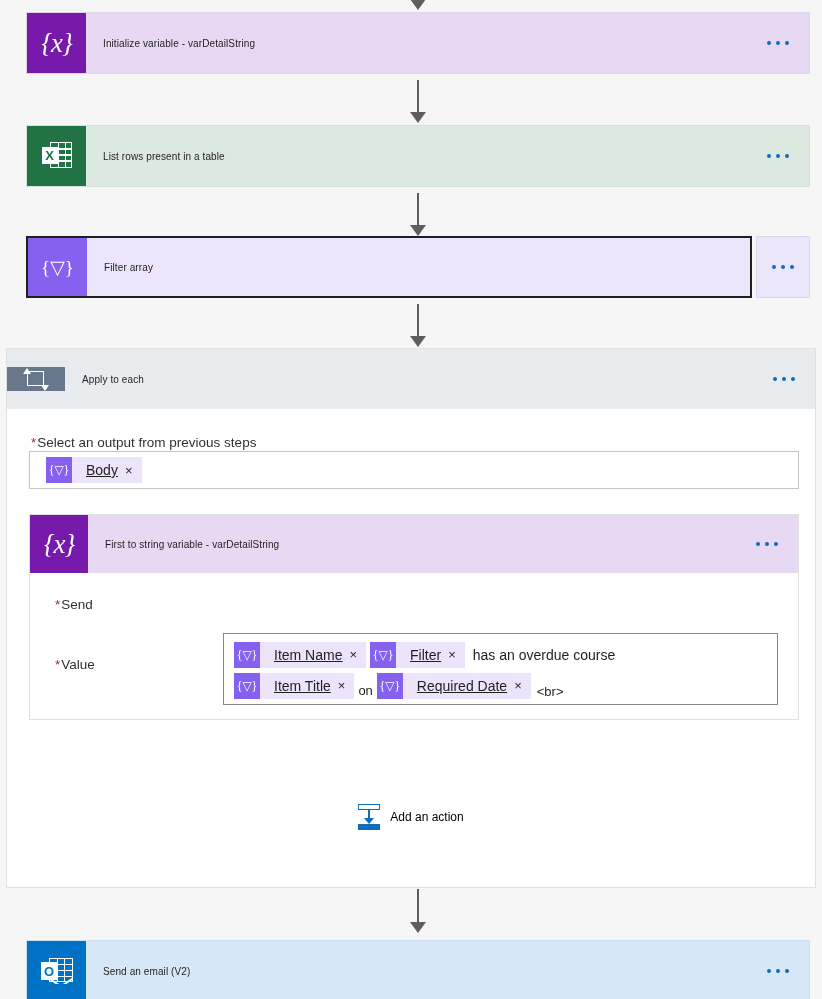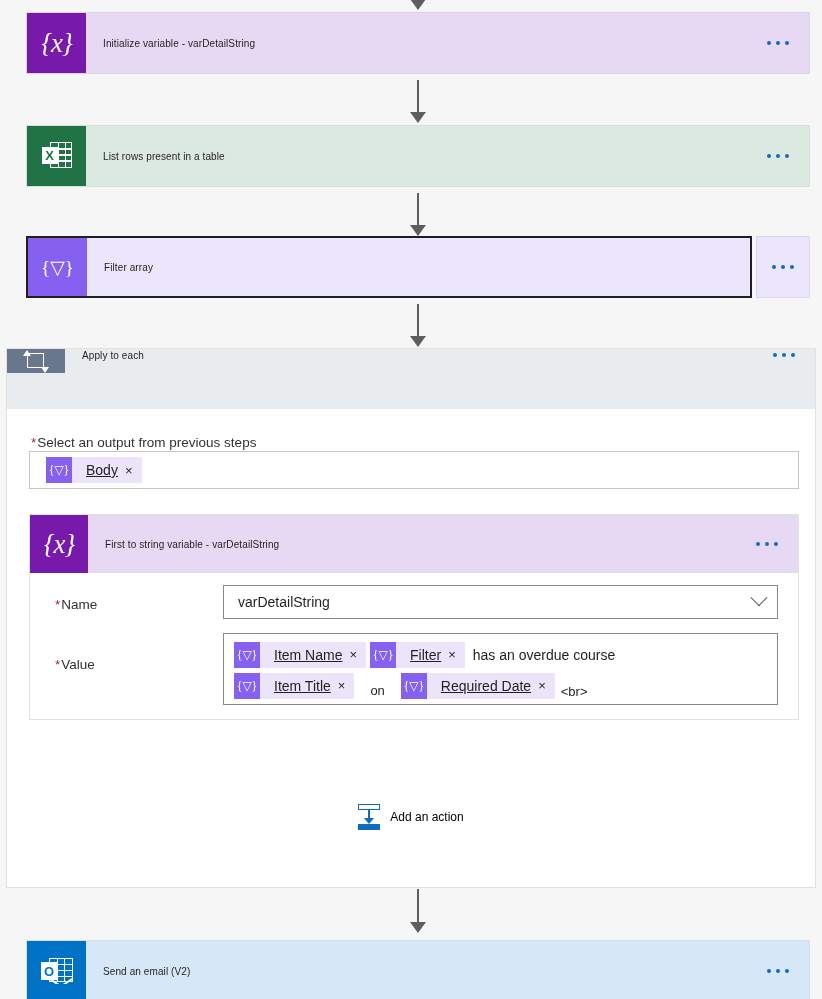--- a/index.html
+++ b/index.html
@@ -147,21 +147,21 @@
     left: 6px;
     top: 348px;
     width: 810px;
     height: 540px;
     background: #ffffff;
     border: 1px solid #e1e1e1;
     box-sizing: border-box;
   }
   #scope-header {
     display: flex;
-    align-items: flex-start;
+    align-items: center;
     height: 60px;
     background: #e8ecef;
   }
   #scope-header .card-icon { width: 58px; min-width: 58px; }
 
   .field-label {
     font-size: 13.5px;
     color: #323130;
     margin: 0;
     white-space: nowrap;
@@ -553,25 +553,21 @@
           <span class="card-title">First to string variable - varDetailString</span>
           <span class="ellipsis">
               <i></i>
               <i></i>
               <i></i>
             </span>
         </div>
       </div>
 
       <div id="append-name-label">
-        <span class="req-star">*</span><span class="field-label">Name</span>
-      </div>
-      <div id="append-name-input">
-        <span>varDetailString</span>
-        <span class="chev"></span>
+        <span class="req-star">*</span><span class="field-label">Send</span>
       </div>
 
       <div id="append-value-label">
         <span class="req-star">*</span><span class="field-label">Value</span>
       </div>
 
       <div id="append-value-input">
 
         <div class="value-line">
           <span class="token">
@@ -586,21 +582,21 @@
           </span>
           <span class="plain-text" style="padding-left:8px;">has an overdue course</span>
         </div>
 
         <div class="value-line">
           <span class="token">
             <span class="token-icon">{▽}</span>
             <span class="token-text">Item Title</span>
             <span class="token-x">×</span>
           </span>
-          <span class="plain-text" style="font-size:13px; padding:0 16px; align-self:flex-end; padding-bottom:3px;">on</span>
+          <span class="plain-text" style="font-size:13px; padding:0 4px; align-self:flex-end; padding-bottom:3px;">on</span>
           <span class="token">
             <span class="token-icon">{▽}</span>
             <span class="token-text">Required Date</span>
             <span class="token-x">×</span>
           </span>
           <span class="plain-text" style="font-size:13px; padding-left:6px; align-self:flex-end; padding-bottom:2px;">&lt;br&gt;</span>
         </div>
       </div>
     </div>
 

